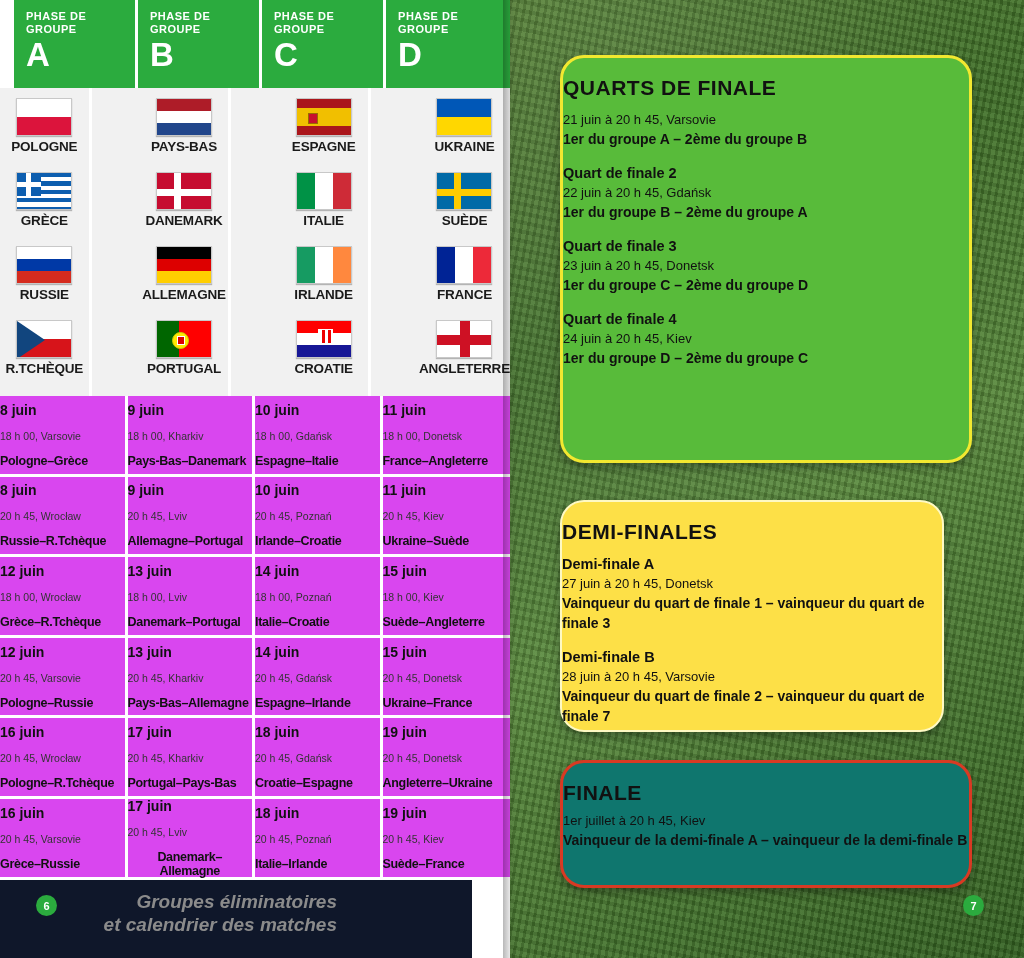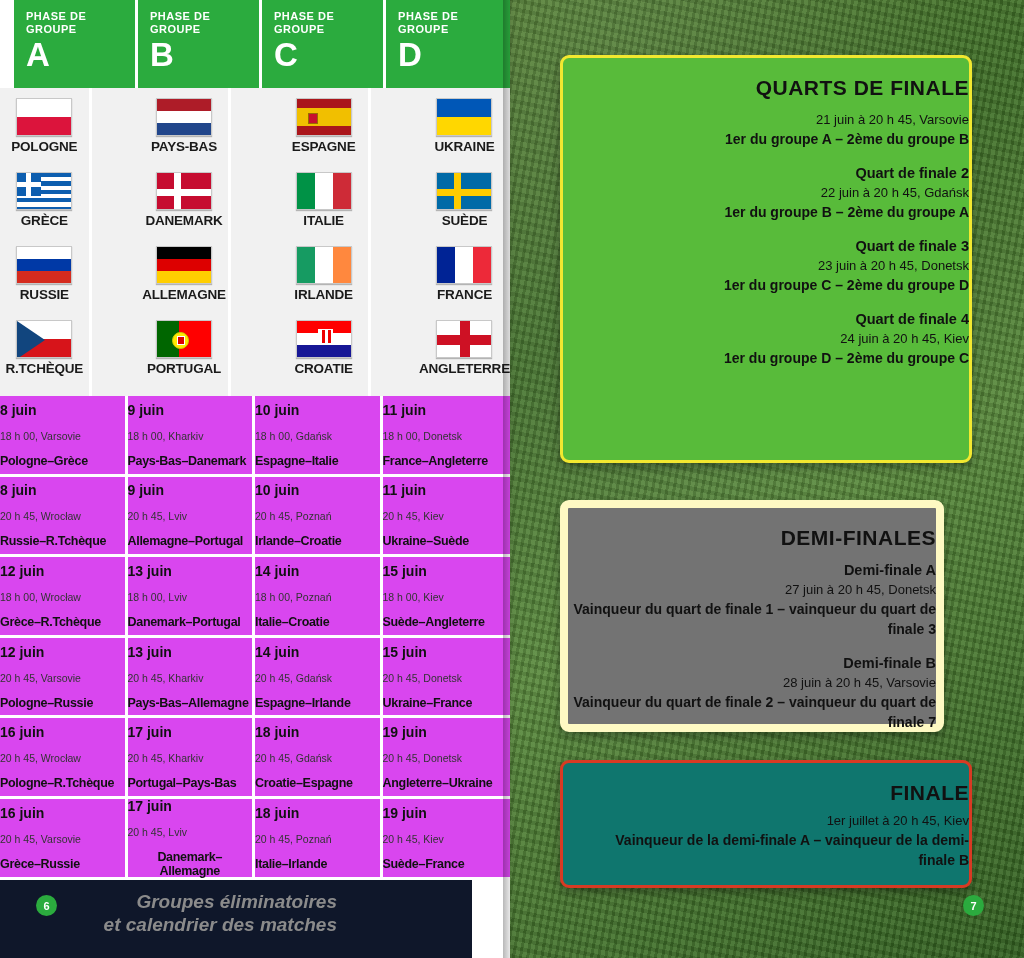--- a/index.html
+++ b/index.html
@@ -126,52 +126,52 @@
     background: #2bab3e; color: #ffffff;
     font-size: 11px; font-weight: bold;
     display: flex; align-items: center; justify-content: center;
   }
   .page-num.left { left: 36px; top: 895px; }
   .page-num.right { right: 40px; top: 895px; }
 
   
   .panel {
     position: absolute;
-    border-radius: 9px;
-    text-align: right;
+    border-radius: 24px;
+    text-align: left;
     color: #111111;
   }
   .panel-qf {
     left: 560px; top: 55px; width: 412px; height: 408px;
     background: #58bb3a;
     border: 3px solid #f2e830;
     box-shadow: 0 4px 10px rgba(0,0,0,0.35);
   }
   .panel-sf {
     left: 560px; top: 500px; width: 384px; height: 232px;
-    background: #737373;
-    border: 8px solid #fef9c3;
+    background: #fde047;
+    border: 2px solid #fef9c3;
     box-shadow: 0 4px 10px rgba(0,0,0,0.35);
   }
   .panel-final {
     left: 560px; top: 760px; width: 412px; height: 128px;
     background: #0f766e;
     border: 3px solid #d83a23;
     box-shadow: 0 4px 10px rgba(0,0,0,0.35);
   }
   .panel-title {
     font-size: 21px; font-weight: bold; letter-spacing: 0.5px;
     margin-top: 18px; margin-bottom: 10px;
   }
   .stage { margin-bottom: 14px; }
   .stage-name { font-size: 14.5px; font-weight: bold; line-height: 20px; }
   .stage-when { font-size: 13px; line-height: 19px; }
   .stage-who { font-size: 14px; font-weight: bold; line-height: 20px; }
   .panel-final .stage-when { font-size: 13px; }
-  .panel-final .stage-who { font-size: 14px; padding-left: 24px; }
+  .panel-final .stage-who { font-size: 14px; }
 </style>
 </head>
 <body>
 
 <div id="page">
 
   <div class="grass">
     
     
     

